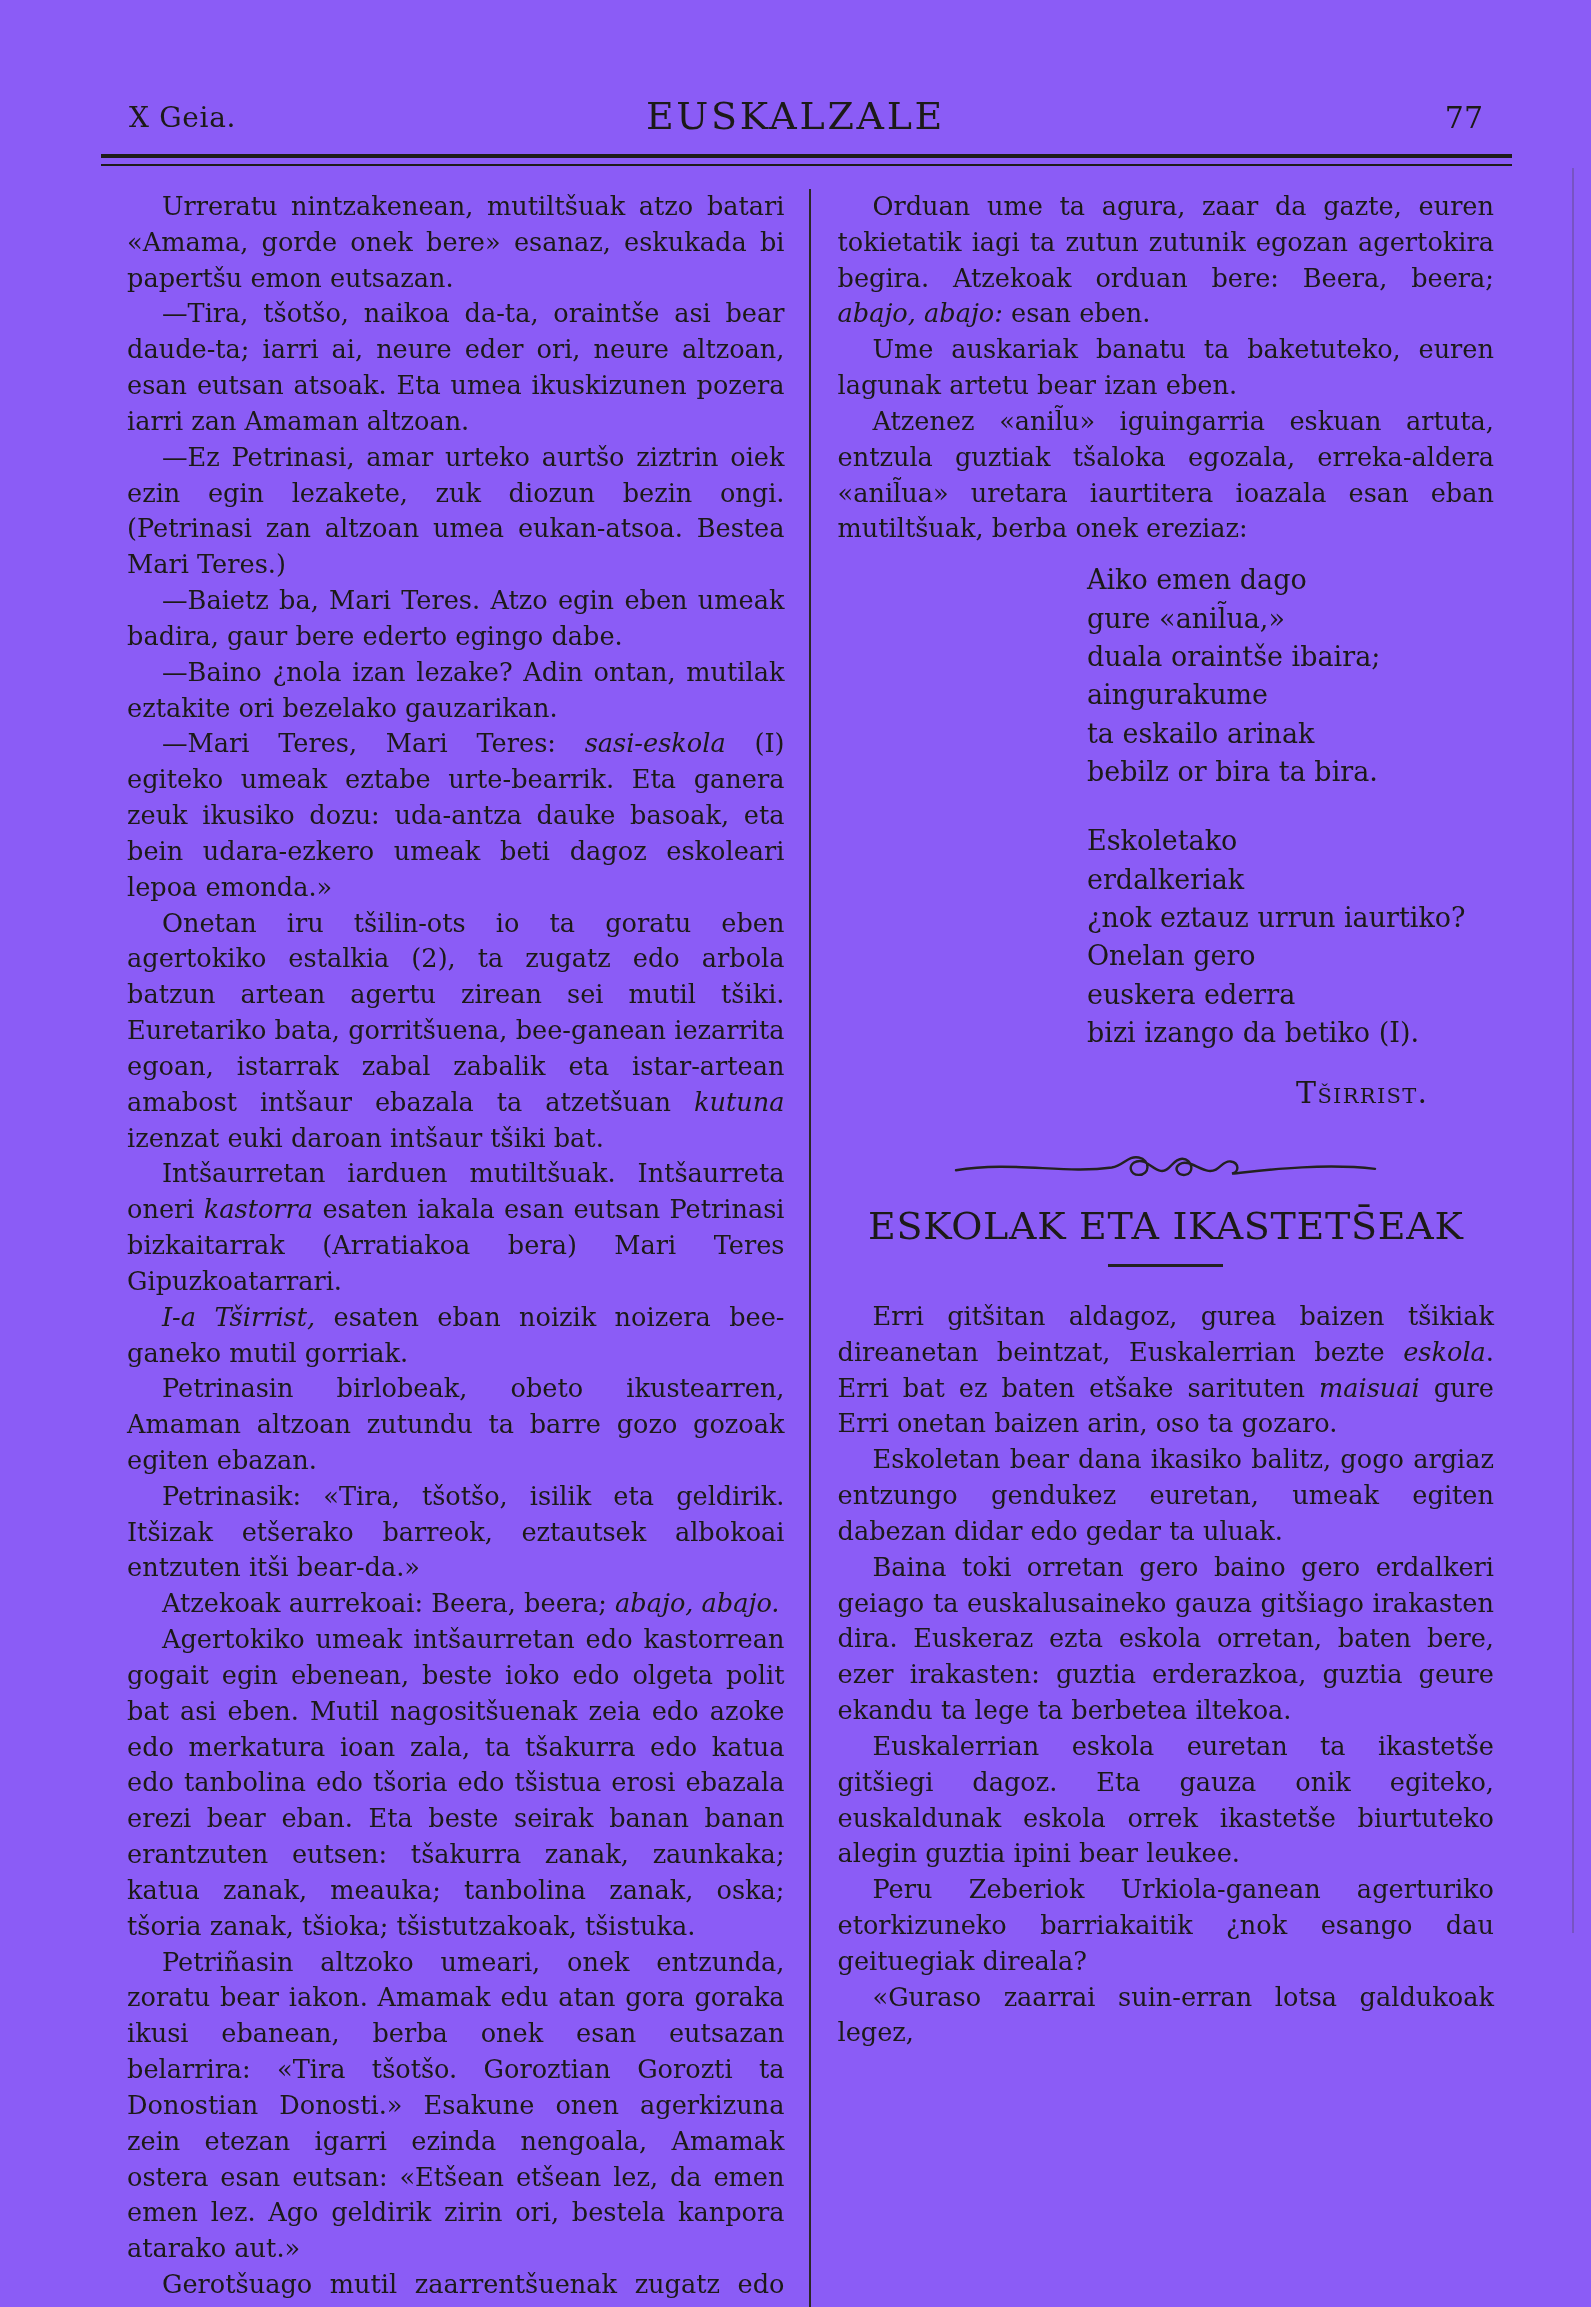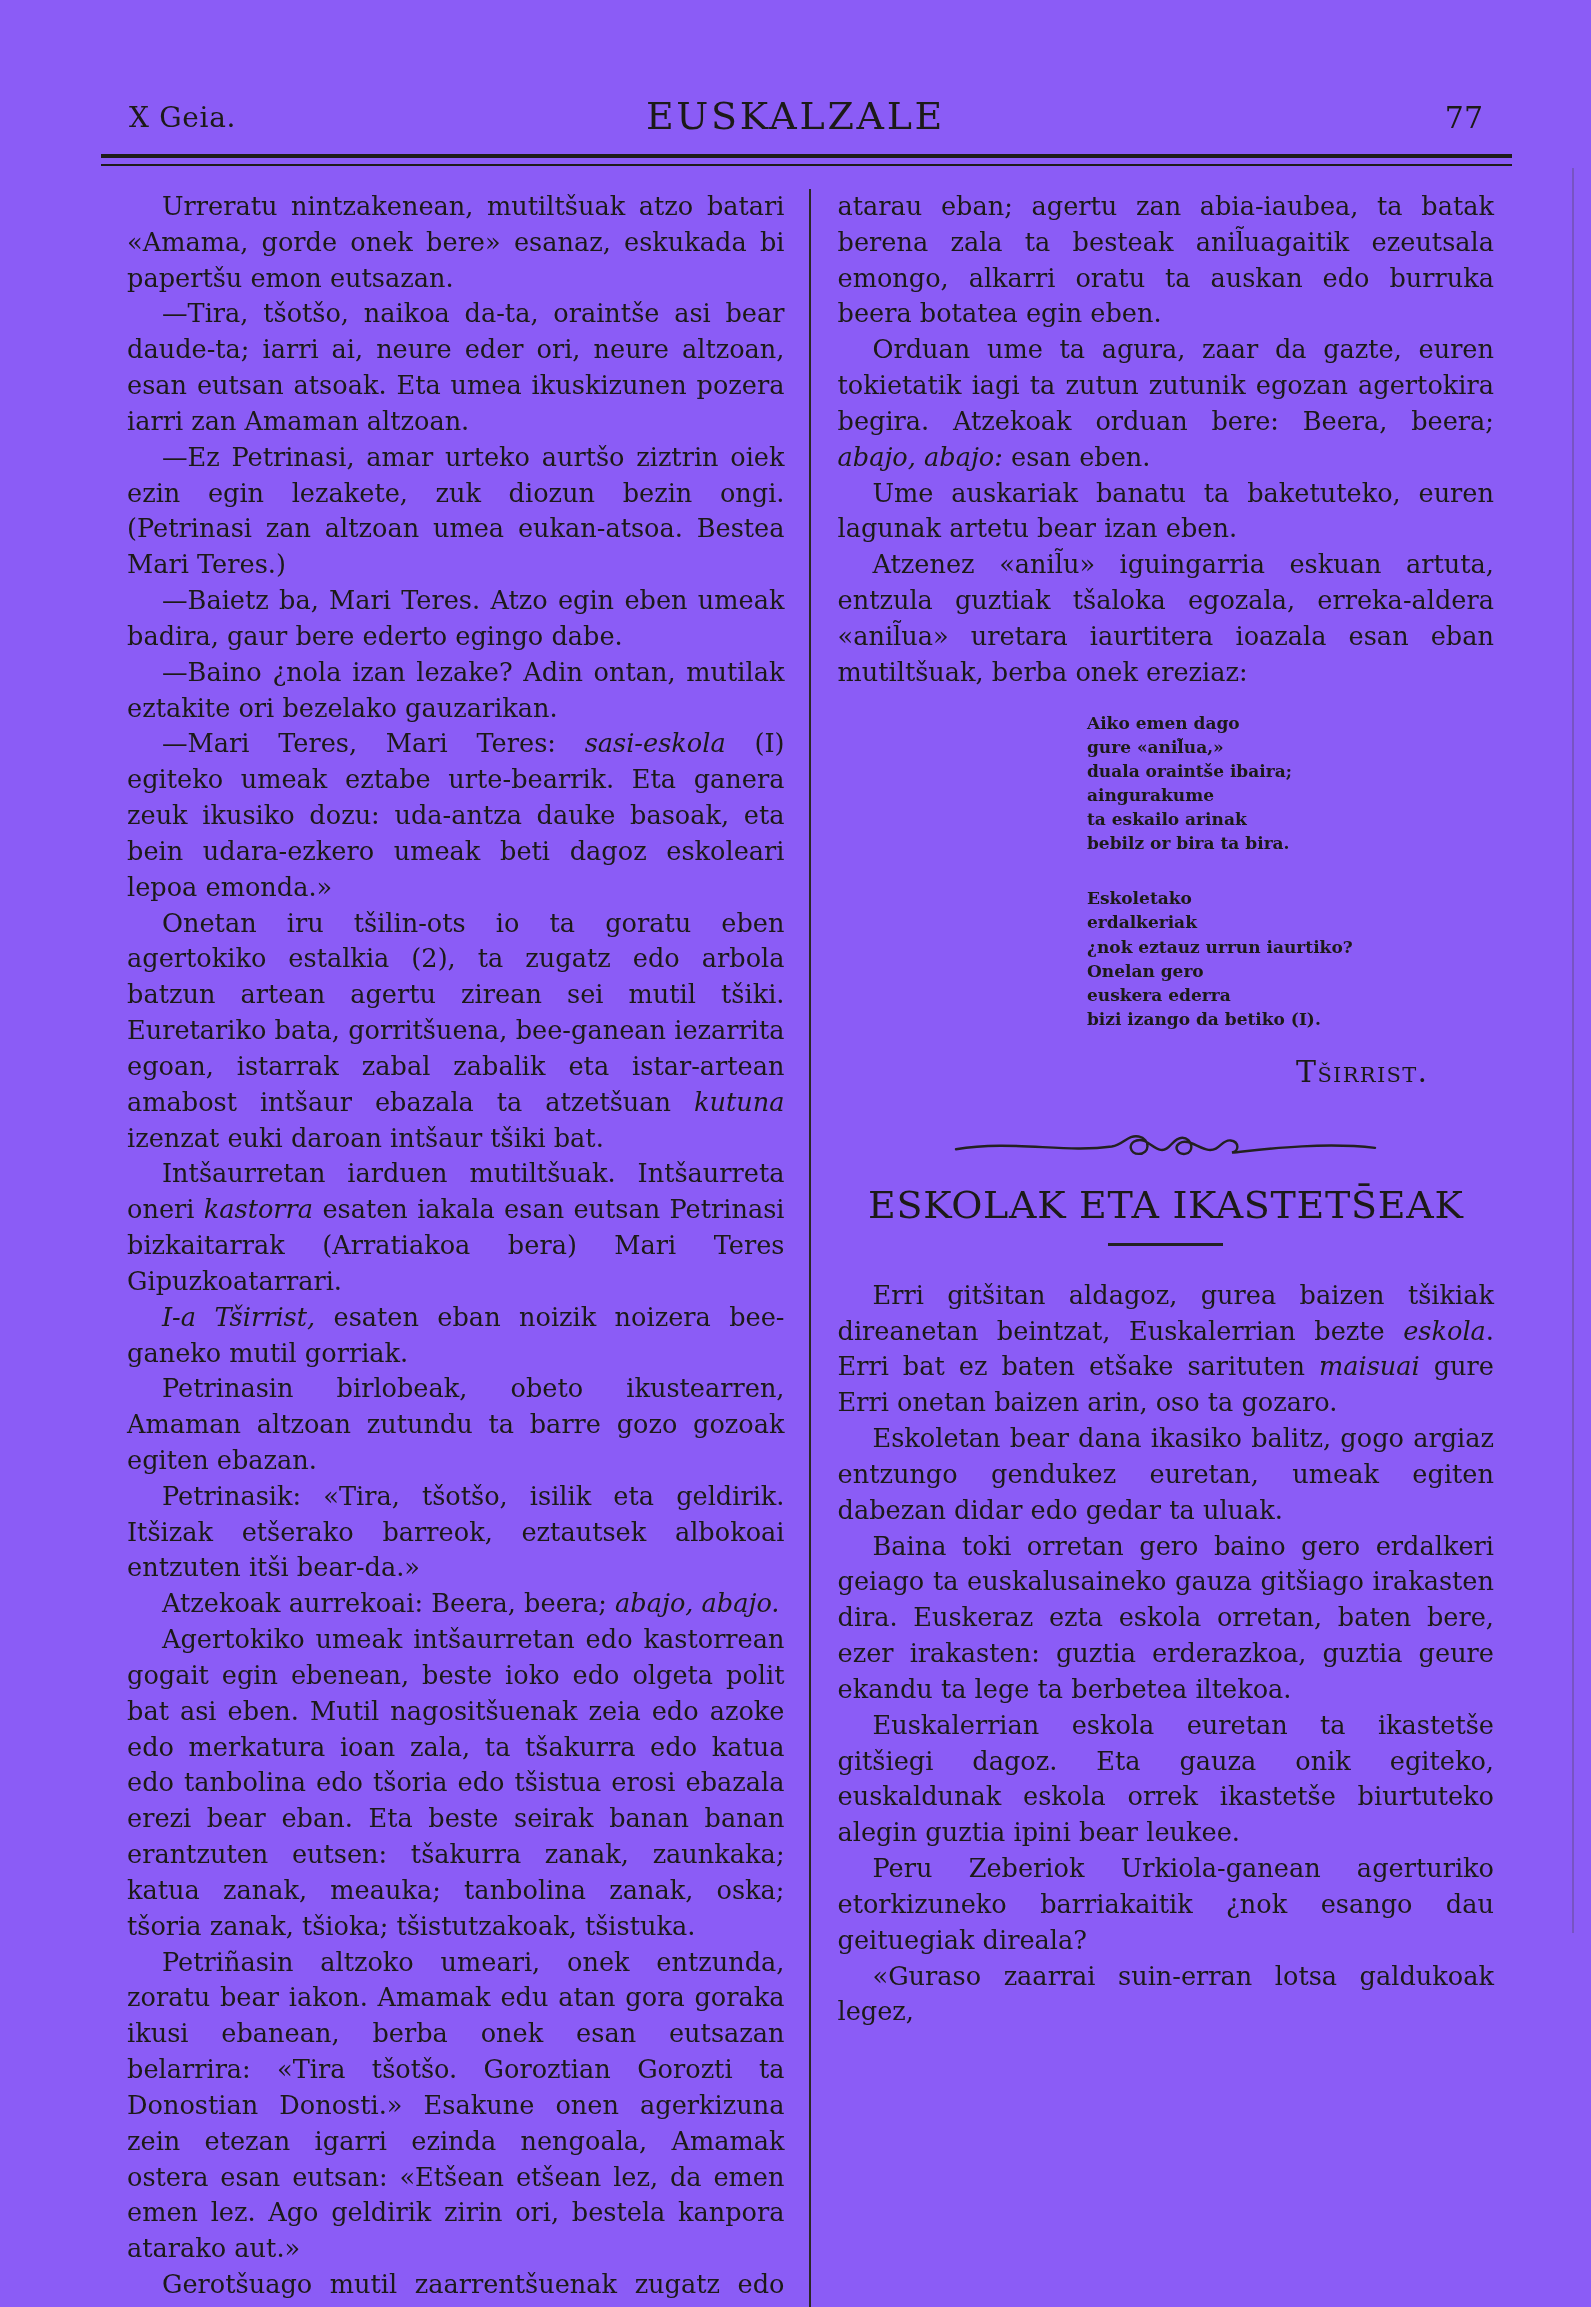--- a/index.html
+++ b/index.html
@@ -23,21 +23,21 @@
     display:flex;align-items:stretch;
   }
   .col{box-sizing:border-box;width:50%;}
   .col-left{padding-right:24px;border-right:2px solid #2b2826;}
   .col-right{padding-left:27px;}
   .body-par{
     margin:0;font-size:25.6px;line-height:1.40;
     text-align:justify;text-indent:35px;
   }
   .body-par.noindent{text-indent:0;}
-  .verse{font-size:17px;line-height:1.42;margin:20px 0 0 38%;font-weight:bold;}
+  .verse{font-size:27px;line-height:1.42;margin:14px 0 0 38%;}
   .verse.stanza2{margin-top:31px;}
   .mt40{margin-top:27px;}
   .signature{
     text-align:right;padding-right:10%;
     font-size:30px;letter-spacing:1.3px;margin:23px 0 0;
   }
   .sc{font-variant:small-caps;}
   .flourish{display:block;margin:32px auto 15px;}
   .article-title{
     margin:9.4px 0 0;text-align:center;font-weight:normal;
@@ -77,21 +77,20 @@
           <p class="body-par">Atzekoak aurrekoai: Beera, beera; <i>abajo, abajo.</i></p>
           <p class="body-par">Agertokiko umeak intšaurretan edo kastorrean gogait egin ebenean, beste ioko edo olgeta polit bat asi eben. Mutil nagositšuenak zeia edo azoke edo merkatura ioan zala, ta tšakurra edo katua edo tanbolina edo tšoria edo tšistua erosi ebazala erezi bear eban. Eta beste seirak banan banan erantzuten eutsen: tšakurra zanak, zaunkaka; katua zanak, meauka; tanbolina zanak, oska; tšoria zanak, tšioka; tšistutzakoak, tšistuka.</p>
           <p class="body-par">Petriñasin altzoko umeari, onek entzunda, zoratu bear iakon. Amamak edu atan gora goraka ikusi ebanean, berba onek esan eutsazan belarrira: «Tira tšotšo. Goroztian Gorozti ta Donostian Donosti.» Esakune onen agerkizuna zein etezan igarri ezinda nengoala, Amamak ostera esan eutsan: «Etšean etšean lez, da emen emen lez. Ago geldirik zirin ori, bestela kanpora atarako aut.»</p>
           <p class="body-par">Gerotšuago mutil zaarrentšuenak zugatz edo arbola batera igon da, soso-abiea ume edo kuma ta guzti</p>
         </div>
 
     </div>
 
     <div class="col col-right">
       <div>
-          <p class="body-par noindent">atarau eban; agertu zan abia-iaubea, ta batak berena zala ta besteak anil̃uagaitik ezeutsala emongo, alkarri oratu ta auskan edo burruka beera botatea egin eben.</p>
           <p class="body-par">Orduan ume ta agura, zaar da gazte, euren tokietatik iagi ta zutun zutunik egozan agertokira begira. Atzekoak orduan bere: Beera, beera; <i>abajo, abajo:</i> esan eben.</p>
           <p class="body-par">Ume auskariak banatu ta baketuteko, euren lagunak artetu bear izan eben.</p>
           <p class="body-par">Atzenez «anil̃u» iguingarria eskuan artuta, entzula guztiak tšaloka egozala, erreka-aldera «anil̃ua» uretara iaurtitera ioazala esan eban mutiltšuak, berba onek ereziaz:</p>
         </div>
 
       <div class="verse">Aiko emen dago<br>gure «anil̃ua,»<br>duala oraintše ibaira;<br>aingurakume<br>ta eskailo arinak<br>bebilz or bira ta bira.</div>
       <div class="verse stanza2">Eskoletako<br>erdalkeriak<br>¿nok eztauz urrun iaurtiko?<br>Onelan gero<br>euskera ederra<br>bizi izango da betiko (I).</div>
 
 
       <div class="signature"><span class="sc">Tširrist.</span></div>

